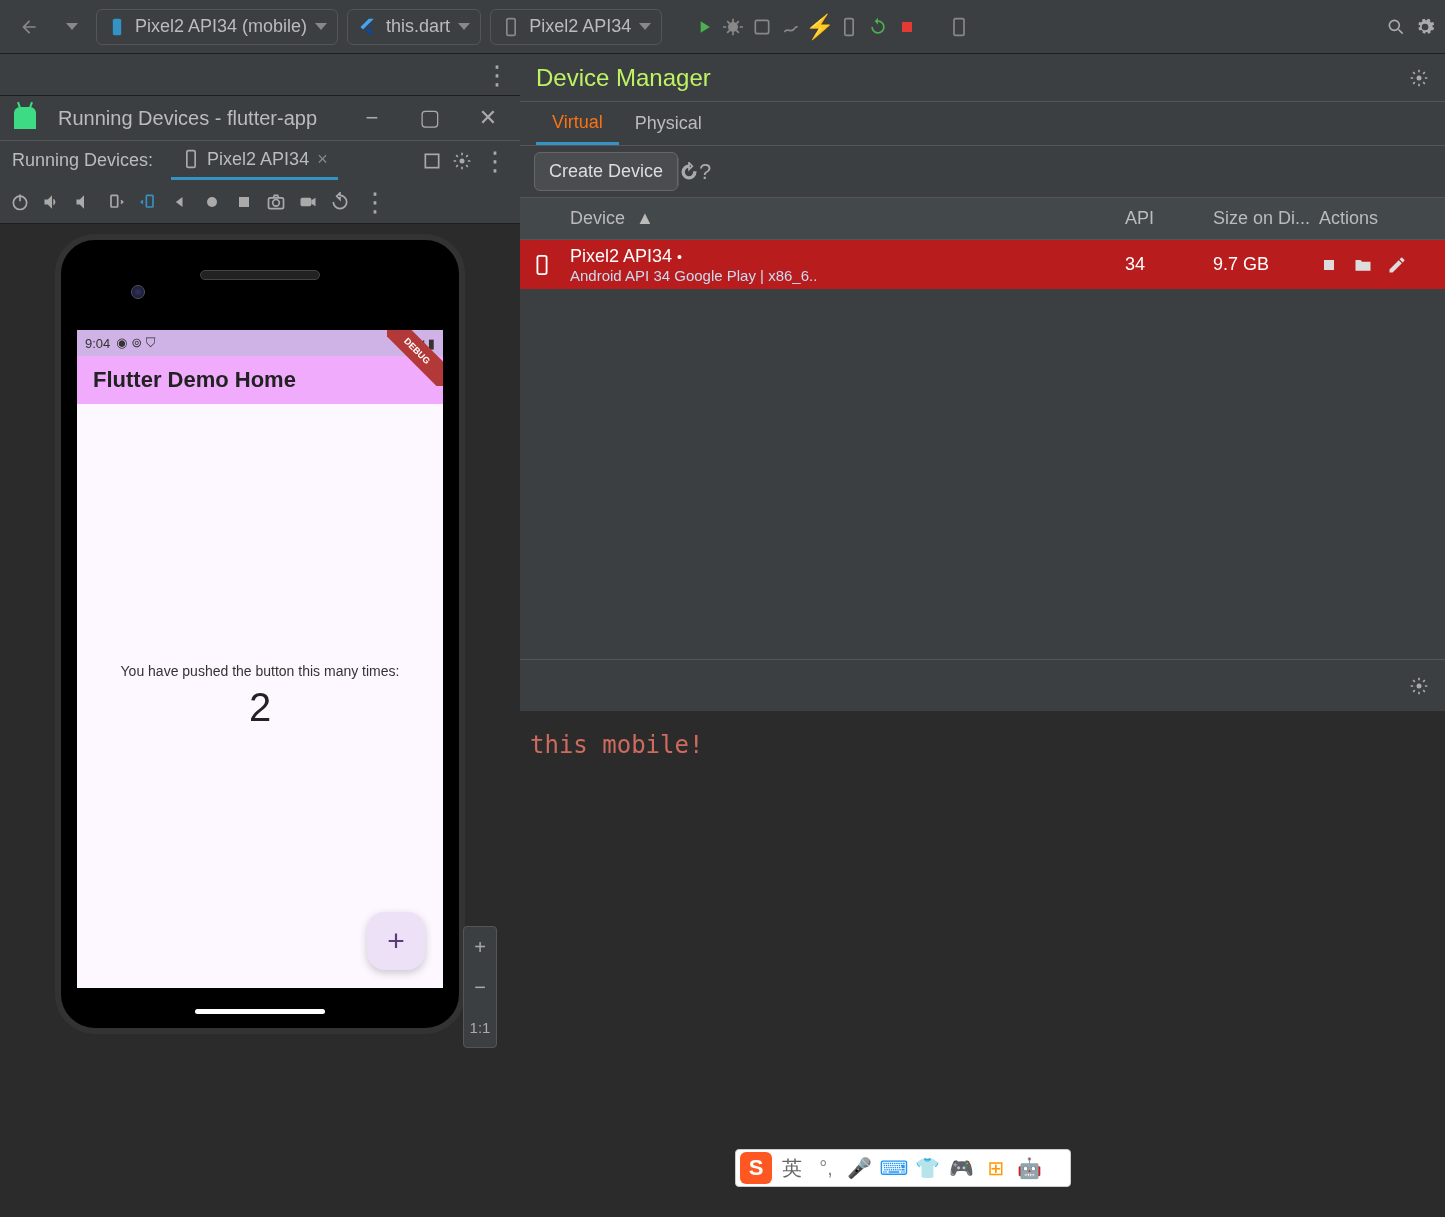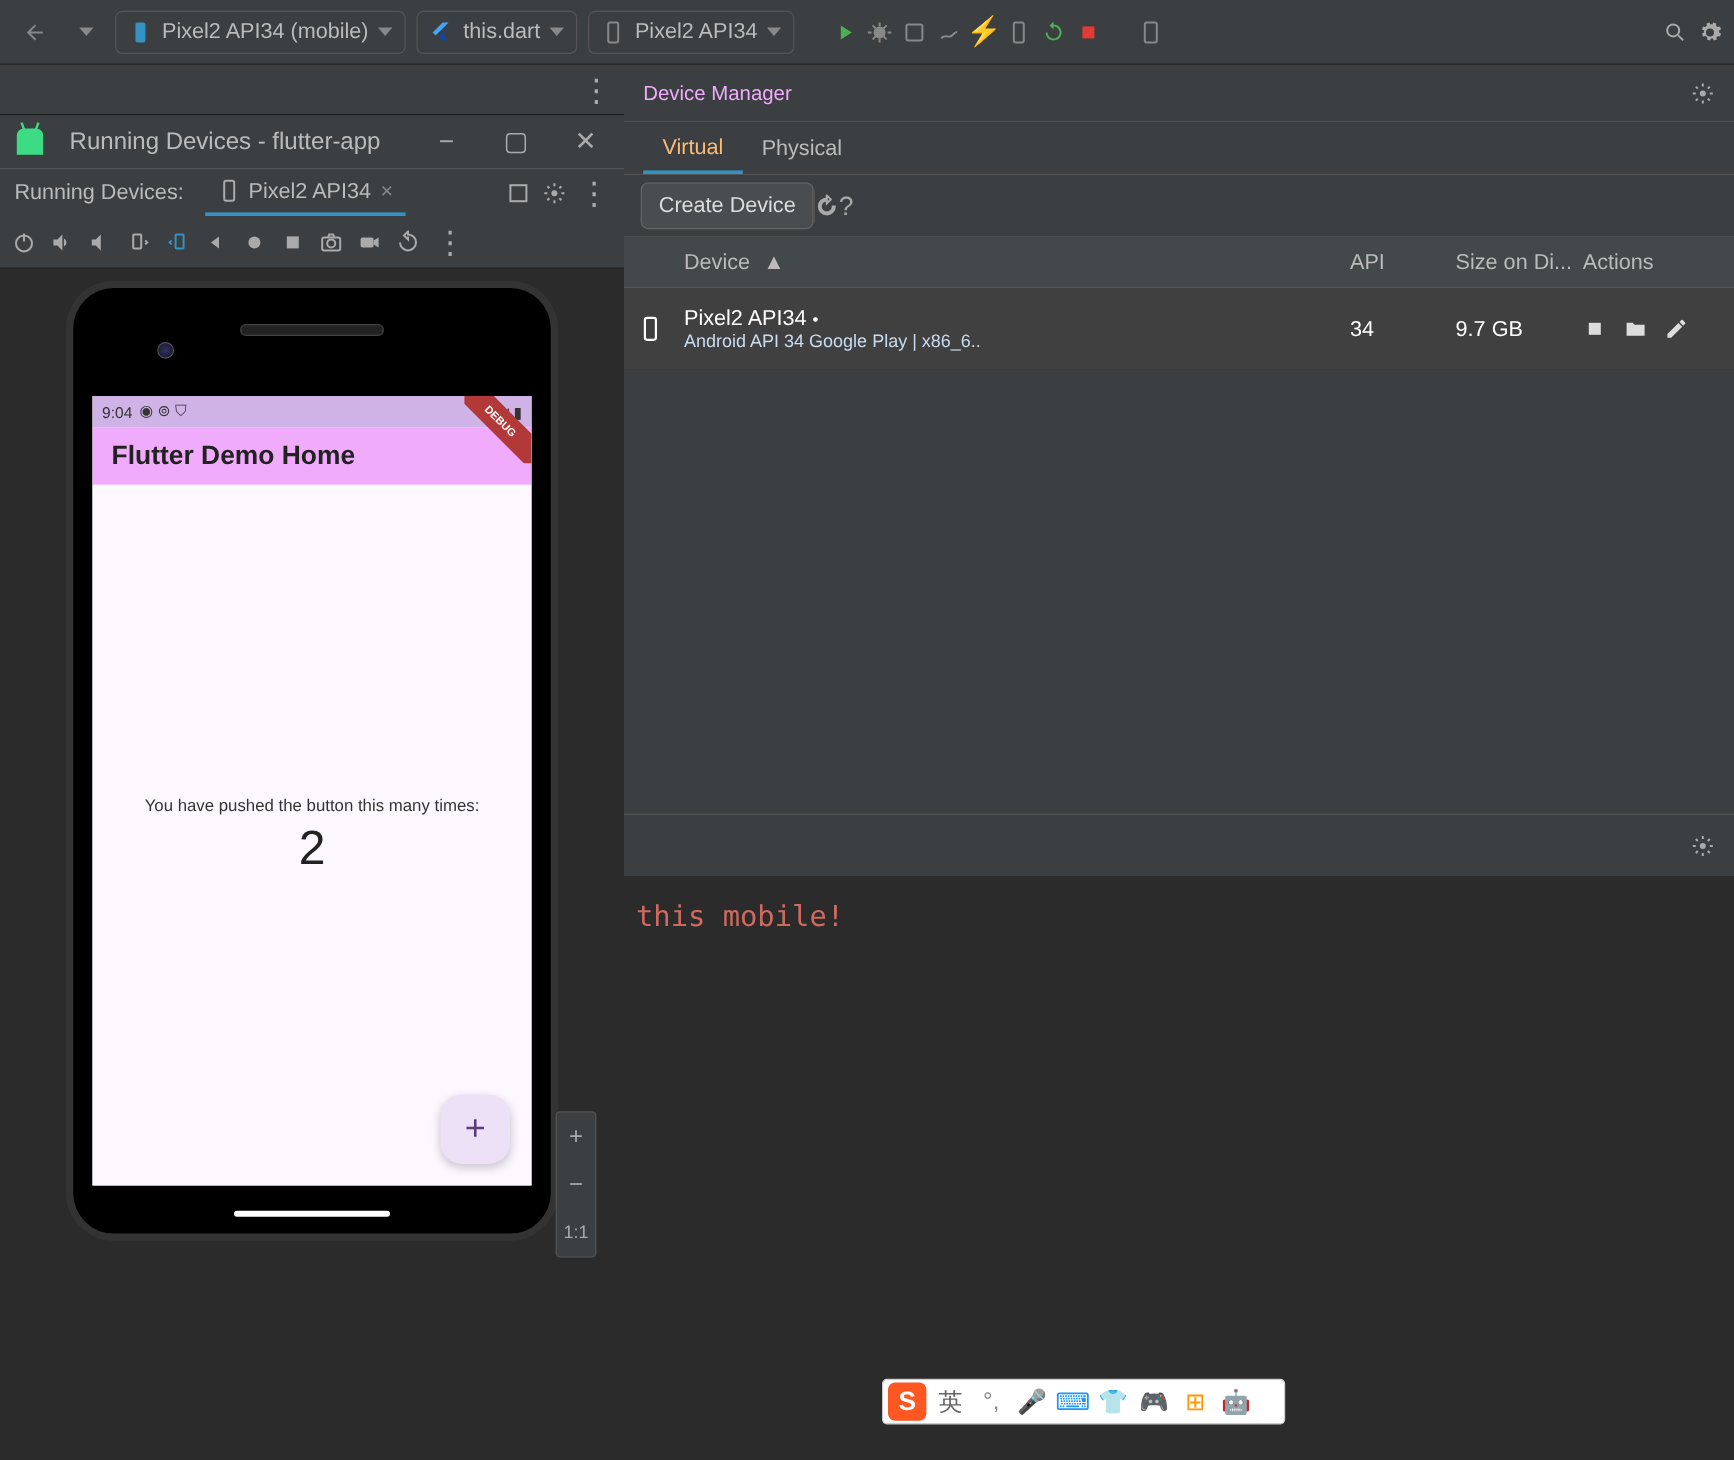--- a/index.html
+++ b/index.html
@@ -197,32 +197,32 @@
 }
 .zoom-ctrl div { height: 40px; display:flex; align-items:center; justify-content:center; color:#aaa; font-size:20px; }
 
 .dm-header {
   height: 48px;
   display: flex; align-items: center;
   padding: 0 16px;
   background: #3c3f41;
   border-bottom: 1px solid #555;
 }
-.dm-title { font-size: 17px; color: #f0abfc; flex: 1; }
+.dm-title { font-size: 24px; color: #bef264; flex: 1; }
 .dm-tabs {
   height: 44px; display: flex;
   background: #3c3f41;
   padding: 0 16px;
   border-bottom: 1px solid #555;
 }
 .dm-tab {
   padding: 0 16px; display: flex; align-items: center;
   font-size: 18px; color: #bbb;
 }
-.dm-tab.active { border-bottom: 3px solid #3592c4; color: #fdba74; }
+.dm-tab.active { border-bottom: 3px solid #3592c4; color: #f97316; }
 .dm-toolbar {
   height: 52px; display: flex; align-items: center;
   padding: 0 14px; 
   background: #3c3f41;
   border-bottom: 1px solid #555;
 }
 .create-btn {
   padding: 8px 14px;
   border: 1px solid #666; border-radius: 6px;
   background: #4a4d4f; color: #ddd; font-size: 18px;
@@ -232,22 +232,22 @@
   background: #43484a;
   border-bottom: 1px solid #555;
   color: #bbb; font-size: 18px;
 }
 .dm-col-icon { width: 44px; }
 .dm-col-device { flex: 1; padding-left: 6px; }
 .dm-col-api { width: 88px; }
 .dm-col-size { width: 106px; }
 .dm-col-actions { width: 126px; }
 .dm-row {
-  height: 68px; display: flex; align-items: center;
-  background: #404040; color: #fff;
+  height: 49px; display: flex; align-items: center;
+  background: #b91c1c; color: #fff;
   font-size: 18px;
 }
 .dm-row .sub { font-size: 15px; color: #c9dcf0; }
 .dm-settings-row {
   height: 52px;
   display: flex; align-items: center; justify-content: flex-end;
   padding: 0 16px;
   border-top: 1px solid #555;
   background: #3c3f41;
 }

